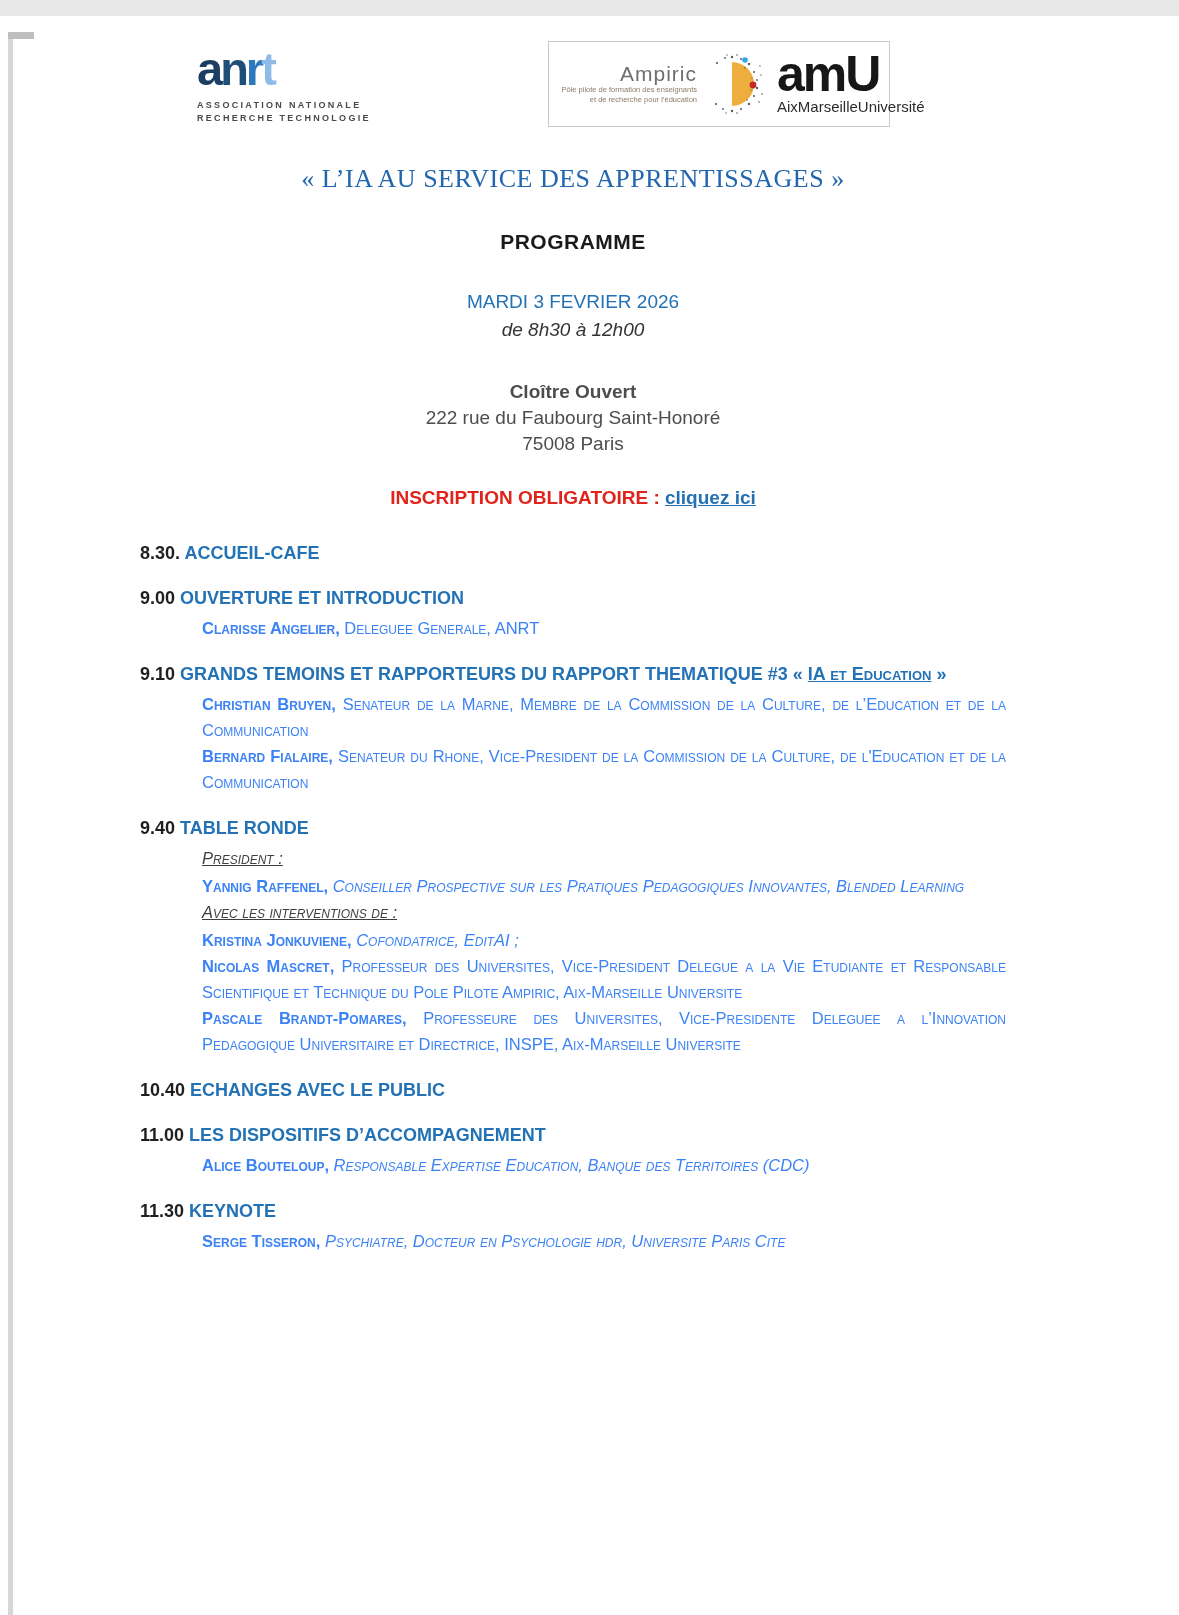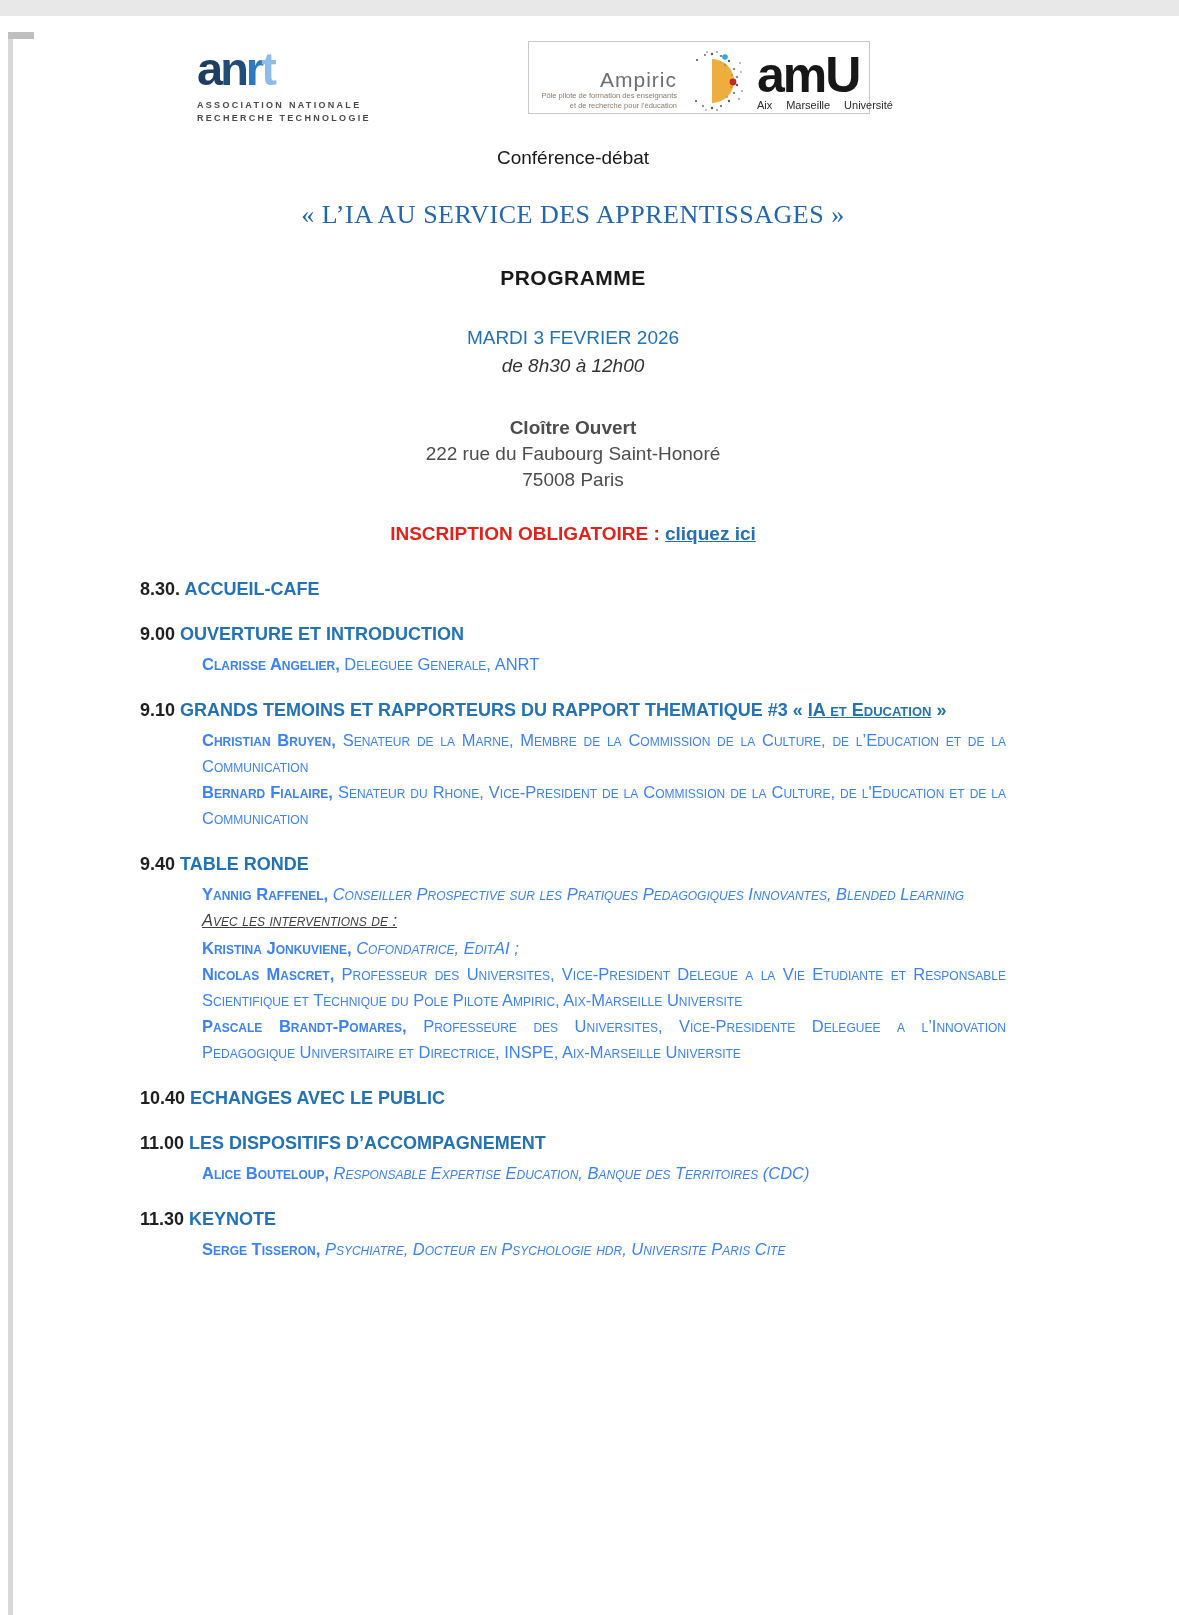--- a/index.html
+++ b/index.html
@@ -37,38 +37,38 @@
   .anrt-word .l-a { color: #1c3e63; }
   .anrt-word .l-n { color: #1f4e79; }
   .anrt-word .l-r { color: #2e79bd; }
   .anrt-word .l-t { color: #8fbbe8; }
   .anrt-caption {
     margin-top: 7px; font-size: 9px; font-weight: 700;
     letter-spacing: 2.3px; color: #4a4a4a; line-height: 1.5; white-space: nowrap;
   }
 
   .partner-box {
-    position: absolute; left: 528px; top: 0;
-    width: 342px; height: 73px;
+    position: absolute; left: 548px; top: 0;
+    width: 342px; height: 86px;
     border: 1px solid #c9c9c9; background: #fff;
-    display: flex; align-items: flex-end; padding: 2px 6px 2px 10px;
+    display: flex; align-items: center; padding: 2px 6px 2px 10px;
   }
   .ampiric-text { text-align: right; margin-right: 2px; min-width: 138px; }
   .ampiric-name { font-size: 21px; color: #6e6e6e; letter-spacing: 1px; line-height: 1.05; }
   .ampiric-tagline { font-size: 7.5px; color: #8c7b68; line-height: 1.35; }
   .sun { flex: 0 0 auto; margin: 0 2px; }
   .logo-divider { width: 1px; height: 58px; background: #c4c4c4; margin: 0 7px 0 3px; }
   .amu { text-align: left; }
   .amu-word {
     font-size: 50px; font-weight: 700; color: #171717;
     line-height: 0.82; letter-spacing: -2px;
   }
   .amu-words {
     display: flex; justify-content: space-between;
-    font-size: 11px; color: #2b2b2b; margin-top: 3px; width: 136px;
+    font-size: 15px; color: #2b2b2b; margin-top: 3px; width: 136px;
   }
 
   
   .content { position: absolute; left: 140px; top: 117px; width: 866px; }
   .center { text-align: center; }
   .event-type { font-size: 19px; color: #1a1a1a; margin-top: 14px; }
   .conf-title {
     font-family: "Liberation Serif", serif;
     font-size: 26px; font-weight: 400; color: #2166ae;
     margin-top: 31px; letter-spacing: 0.5px;
@@ -169,21 +169,20 @@
           <span>Marseille</span>
           <span>Université</span>
         </div>
       </div>
     </div>
   </div>
 
   <div class="content">
 
     <div class="center">
-      <p class="event-type">Conférence-débat</p>
       <h1 class="conf-title">« L’IA AU SERVICE DES APPRENTISSAGES »</h1>
       <h2 class="programme">PROGRAMME</h2>
       <p class="date-line">MARDI 3 FEVRIER 2026</p>
       <p class="time-line">de 8h30 à 12h00</p>
       <div class="venue">
         <div class="venue-name">Cloître Ouvert</div>
         <div>222 rue du Faubourg Saint-Honoré</div>
         <div>75008 Paris</div>
       </div>
       <p class="registration">
@@ -227,20 +226,21 @@
           <span class="spk-name">Bernard Fialaire,</span>
           <span>Senateur du Rhone, Vice-President de la Commission de la Culture, de l'Education et de la Communication</span>
         </p>
       </section>
 
       <section class="s-item">
         <p class="head">
           <span class="time">9.40</span>
           <span class="ttl">TABLE RONDE</span>
         </p>
+        <p class="sub-label tight">President :</p>
         <p class="speaker">
           <span class="spk-name">Yannig Raffenel,</span>
           <span class="role-i">Conseiller Prospective sur les Pratiques Pedagogiques Innovantes, Blended Learning</span>
         </p>
         <p class="sub-label tight">Avec les interventions de :</p>
         <p class="speaker">
           <span class="spk-name">Kristina Jonkuviene,</span>
           <span class="role-i">Cofondatrice, EditAI ;</span>
         </p>
         <p class="speaker">

